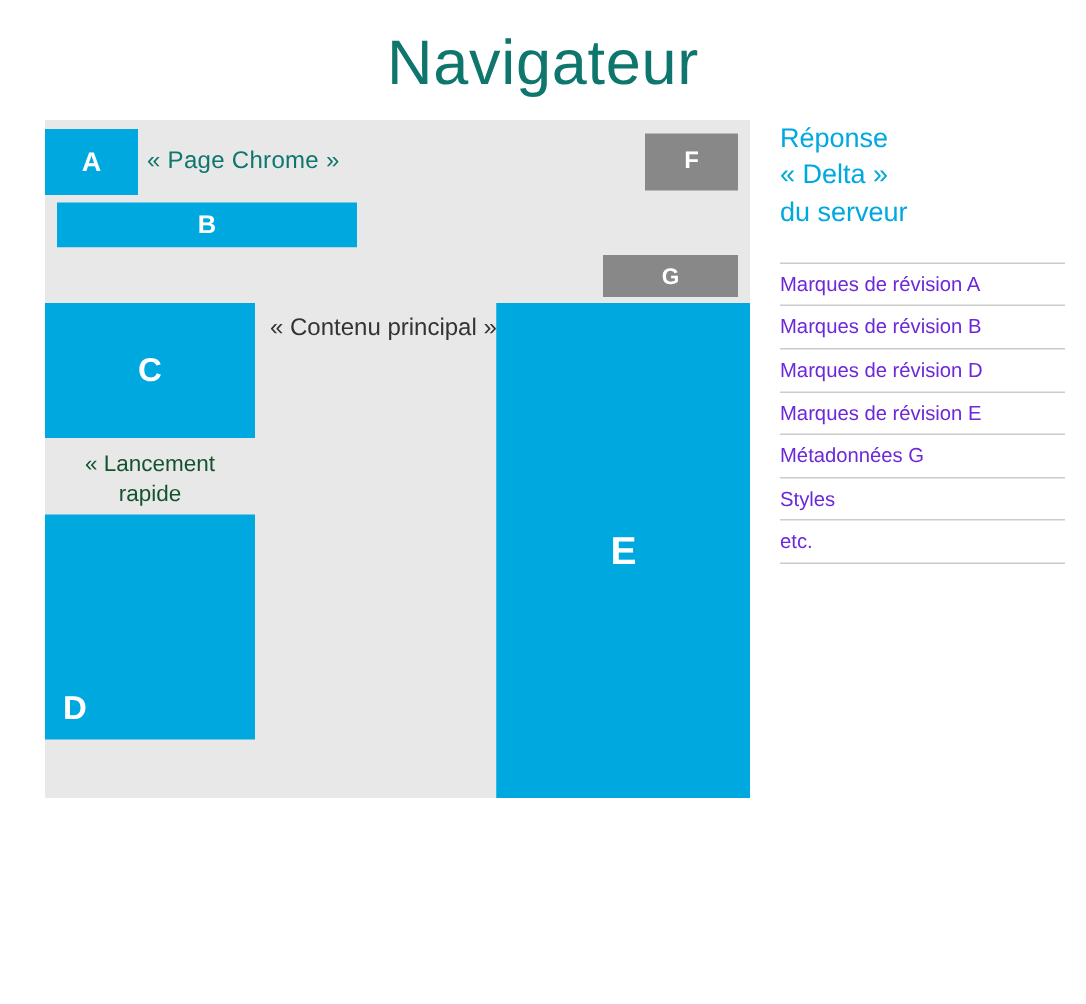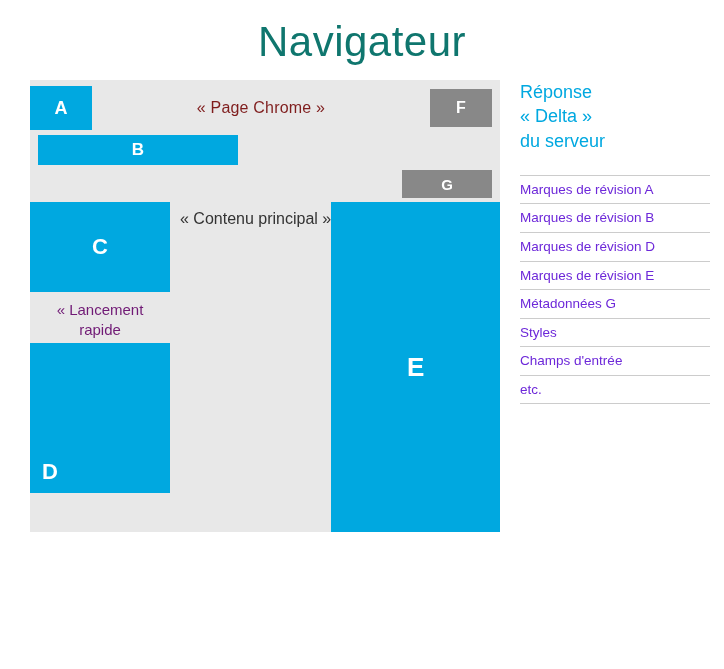--- a/index.html
+++ b/index.html
@@ -51,23 +51,23 @@
       width: 62px;
       height: 44px;
       display: flex;
       align-items: center;
       justify-content: center;
       flex-shrink: 0;
     }
 
     .chrome-page-label {
       flex: 1;
-      text-align: center;
+      text-align: left;
       font-size: 16px;
-      color: #7f1d1d;
+      color: #0f766e;
       letter-spacing: 0.2px;
     }
 
     .chrome-tab-f {
       background: #888;
       color: #fff;
       font-size: 16px;
       font-weight: bold;
       width: 62px;
       height: 38px;
@@ -138,21 +138,21 @@
       font-size: 22px;
       font-weight: bold;
       height: 90px;
       display: flex;
       align-items: center;
       justify-content: center;
     }
 
     .sidebar-launch {
       background: #e8e8e8;
-      color: #701a75;
+      color: #14532d;
       font-size: 15px;
       text-align: center;
       padding: 8px 6px 4px 6px;
       line-height: 1.3;
     }
 
     .sidebar-d {
       background: #00a8e0;
       color: #fff;
       font-size: 22px;
@@ -264,18 +264,17 @@
     <div class="response-title" style="white-space: pre-line;">Réponse
 « Delta »
 du serveur</div>
     <ul class="revision-list">
     <li>Marques de révision A</li>
         <li>Marques de révision B</li>
         <li>Marques de révision D</li>
         <li>Marques de révision E</li>
         <li>Métadonnées G</li>
         <li>Styles</li>
-        <li>Champs d'entrée</li>
         <li>etc.</li>
       </ul>
   </div>
 
 </div>
 
 </body></html>

